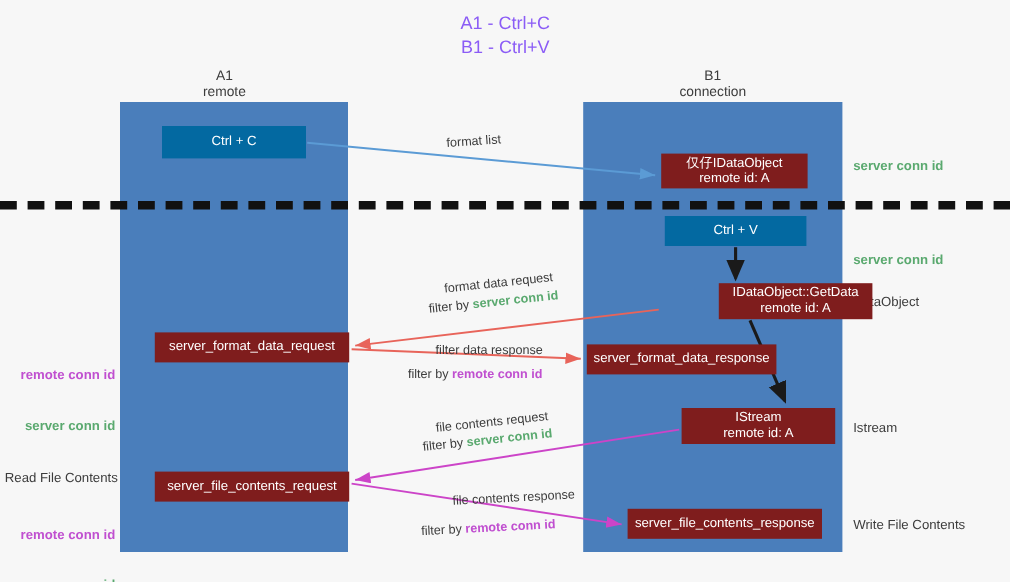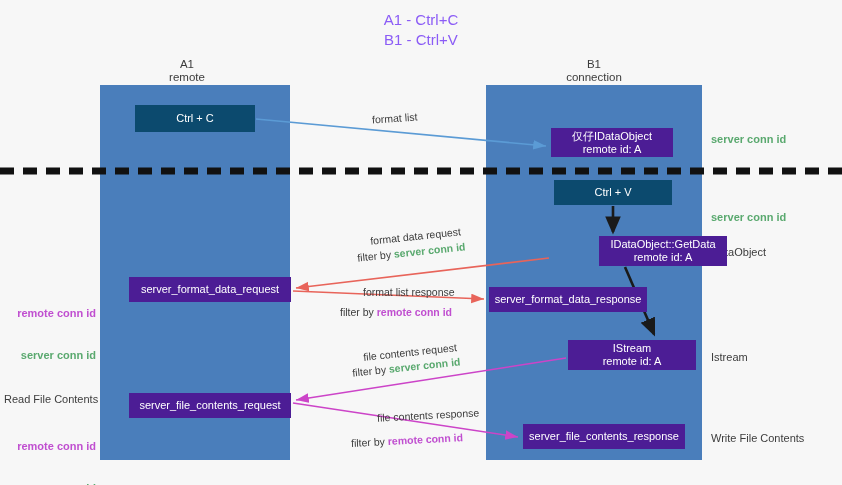--- a/index.html
+++ b/index.html
@@ -51,22 +51,22 @@
     flex-direction: column;
     align-items: center;
     justify-content: center;
     color: #ffffff;
     font-size: 11px;
     line-height: 13px;
     text-align: center;
     white-space: pre;
     z-index: 5;
   }
-  .box.orange { background: #4c1d95; }
-  .box.green  { background: #0c4a6e; }
+  .box.orange { background: #7f1d1d; }
+  .box.green  { background: #0369a1; }
 
   #box-ctrl-c        { left: 135px; top: 105px; width: 120px; height: 27px; }
   #box-idataobject   { left: 551px; top: 128px; width: 122px; height: 29px; }
   #box-ctrl-v        { left: 554px; top: 180px; width: 118px; height: 25px; }
   #box-getdata       { left: 551px; top: 236px; width: 128px; height: 30px; margin-left: 48px; }
   #box-fmt-req       { left: 129px; top: 277px; width: 162px; height: 25px; }
   #box-fmt-resp      { left: 489px; top: 287px; width: 158px; height: 25px; }
   #box-istream       { left: 568px; top: 340px; width: 128px; height: 30px; }
   #box-file-req      { left: 129px; top: 393px; width: 162px; height: 25px; }
   #box-file-resp     { left: 523px; top: 424px; width: 162px; height: 25px; }
@@ -182,21 +182,21 @@
 
   <div id="box-file-req" class="abs box orange">server_file_contents_request</div>
 
   <div id="edge-format-list" class="abs edge-label">format list</div>
 
   <div id="edge-fmt-req-1" class="abs edge-label">format data request</div>
   <div id="edge-fmt-req-2" class="abs edge-label">
     <span>filter by </span><span class="green-txt">server conn id</span>
   </div>
 
-  <div id="edge-fmt-resp-1" class="abs edge-label">format list response</div>
+  <div id="edge-fmt-resp-1" class="abs edge-label">filter data response</div>
   <div id="edge-fmt-resp-2" class="abs edge-label">
     <span>filter by </span><span class="purple-txt">remote conn id</span>
   </div>
 
   <div id="edge-file-req-1" class="abs edge-label">file contents request</div>
   <div id="edge-file-req-2" class="abs edge-label">
     <span>filter by </span><span class="green-txt">server conn id</span>
   </div>
 
   <div id="edge-file-resp-1" class="abs edge-label">file contents response</div>

